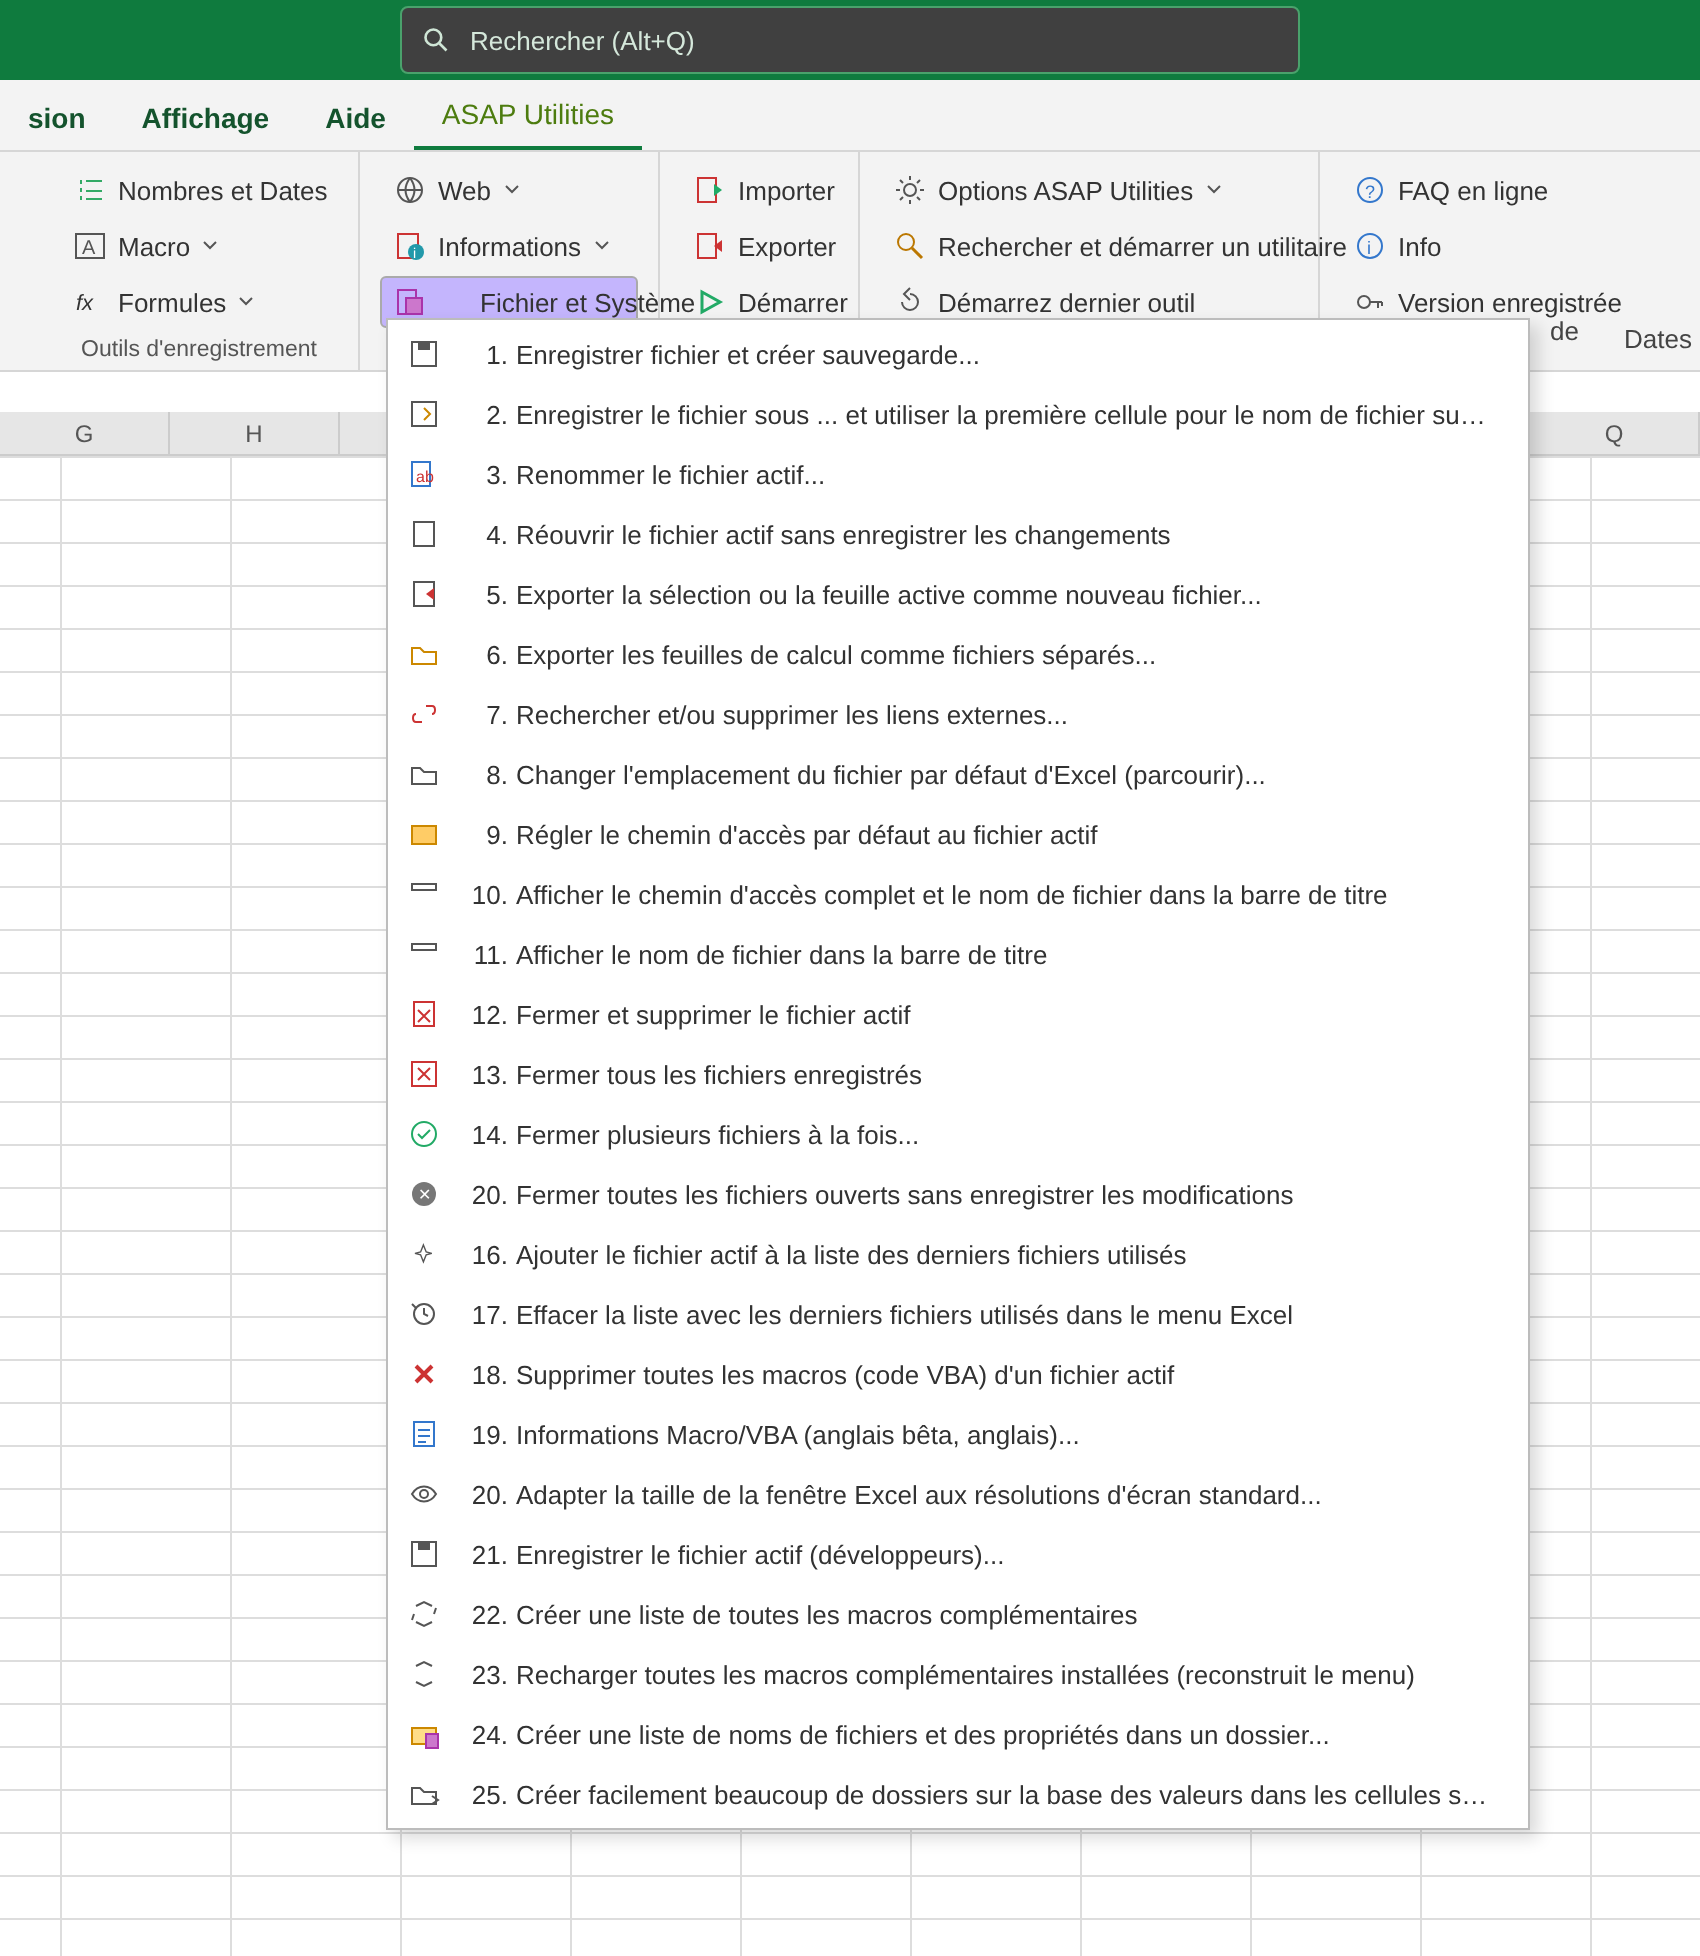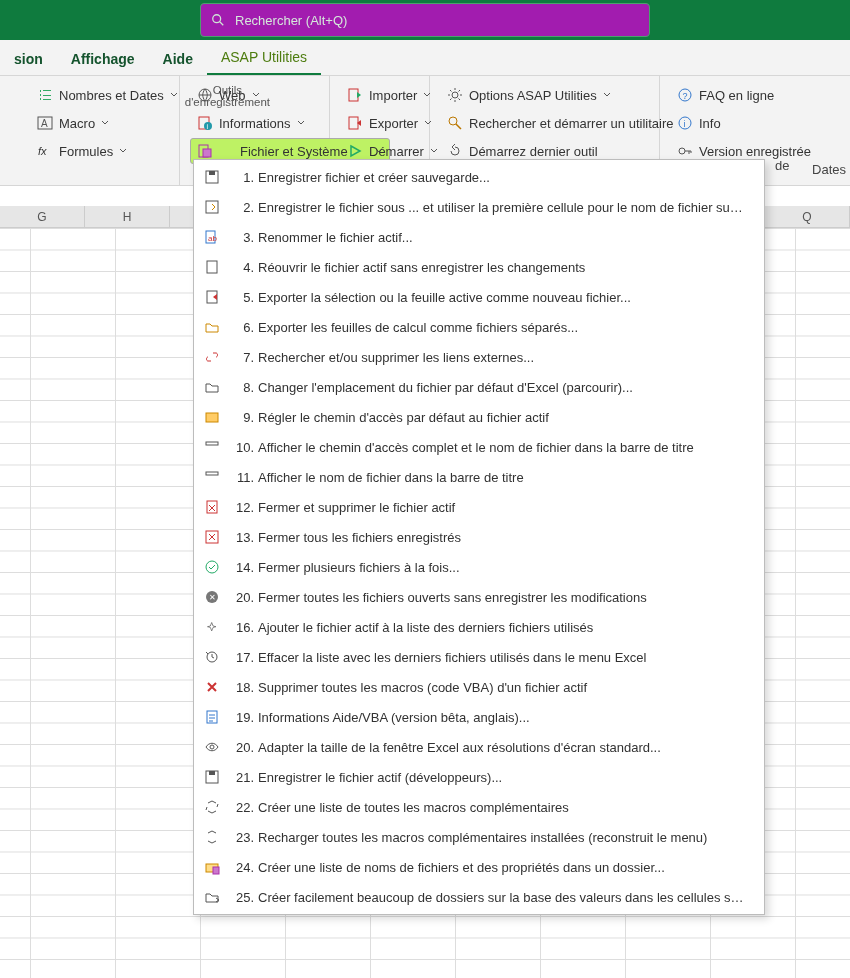--- a/index.html
+++ b/index.html
@@ -14,21 +14,21 @@
     position: relative;
   }
   .titlebar {
     background: #0f7b3e;
     height: 40px;
     display: flex;
     align-items: center;
     padding: 0 200px;
   }
   .searchbox {
-    background: #a21caf;
+    background: #404040;
     border: 1px solid #4aa26c;
     border-radius: 4px;
     height: 27px;
     width: 490px;
     display: flex;
     align-items: center;
     padding: 16px 10px;
     color: #d5e8db;
   }
   .searchbox svg { margin-right: 10px; flex-shrink: 0; }
@@ -56,42 +56,42 @@
     background: #f3f3f3;
     height: 110px;
     border-bottom: 1px solid #d6d6d6;
     display: flex;
     position: relative;
   }
   .ribbon-group {
     border-right: 1px solid #d6d6d6;
     padding: 6px 10px 4px 10px;
     display: flex;
-    flex-direction: row;
+    flex-direction: column;
     justify-content: space-between;
   }
   .ribbon-stack {
     display: flex;
     flex-direction: column;
     gap: 2px;
   }
   .ribbon-btn {
     display: flex;
     align-items: center;
     height: 26px;
     padding: 2px 6px;
     gap: 6px;
     cursor: pointer;
     border-radius: 3px;
     font-size: 13px;
     border: 1px solid transparent;
     white-space: nowrap;
   }
   .ribbon-btn.pressed {
-    background: #bef264;
+    background: #c4b5fd;
     border: 1px solid #aaa;
     gap: 27px;
   }
   .ribbon-label {
     font-size: 11.5px;
     color: #555;
     text-align: center;
     padding-top: 2px;
   }
   .caret {
@@ -584,21 +584,21 @@
     <span class="menu-text">Supprimer toutes les macros (code VBA) d'un fichier actif</span>
   </div>
   <div class="menu-item">
     <span class="menu-icon">
         <svg width="16" height="16">
           <rect x="3" y="2" width="10" height="12" stroke="#37c" fill="none"></rect>
           <path d="M5 6h6M5 9h6M5 12h4" stroke="#37c"></path>
         </svg>
       </span>
     <span class="menu-num">19.</span>
-    <span class="menu-text">Informations Aide/VBA (version bêta, anglais)...</span>
+    <span class="menu-text">Informations Macro/VBA (anglais bêta, anglais)...</span>
   </div>
   <div class="menu-item">
     <span class="menu-icon">
         <svg width="16" height="16">
           <path d="M2 8c3-5 9-5 12 0-3 5-9 5-12 0z" stroke="#555" fill="none"></path>
           <circle cx="8" cy="8" r="2" stroke="#555" fill="none"></circle>
         </svg>
       </span>
     <span class="menu-num">20.</span>
     <span class="menu-text">Adapter la taille de la fenêtre Excel aux résolutions d'écran standard...</span>

